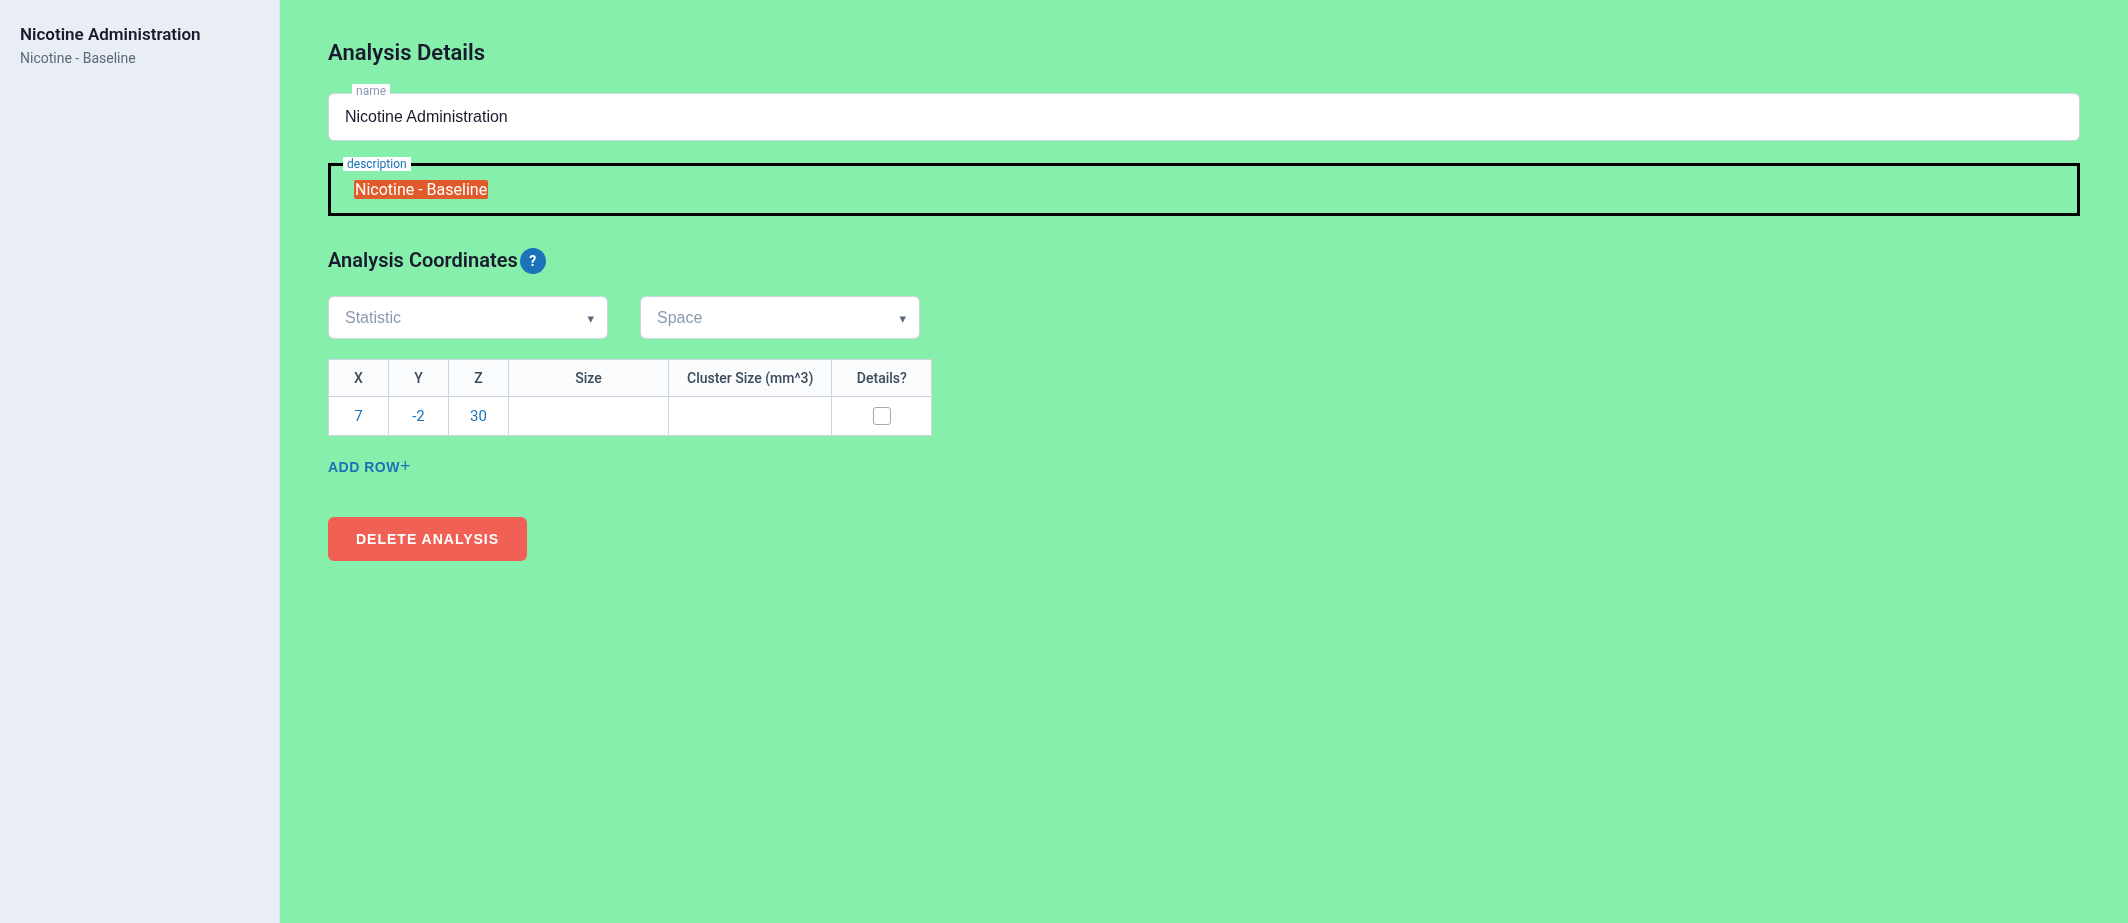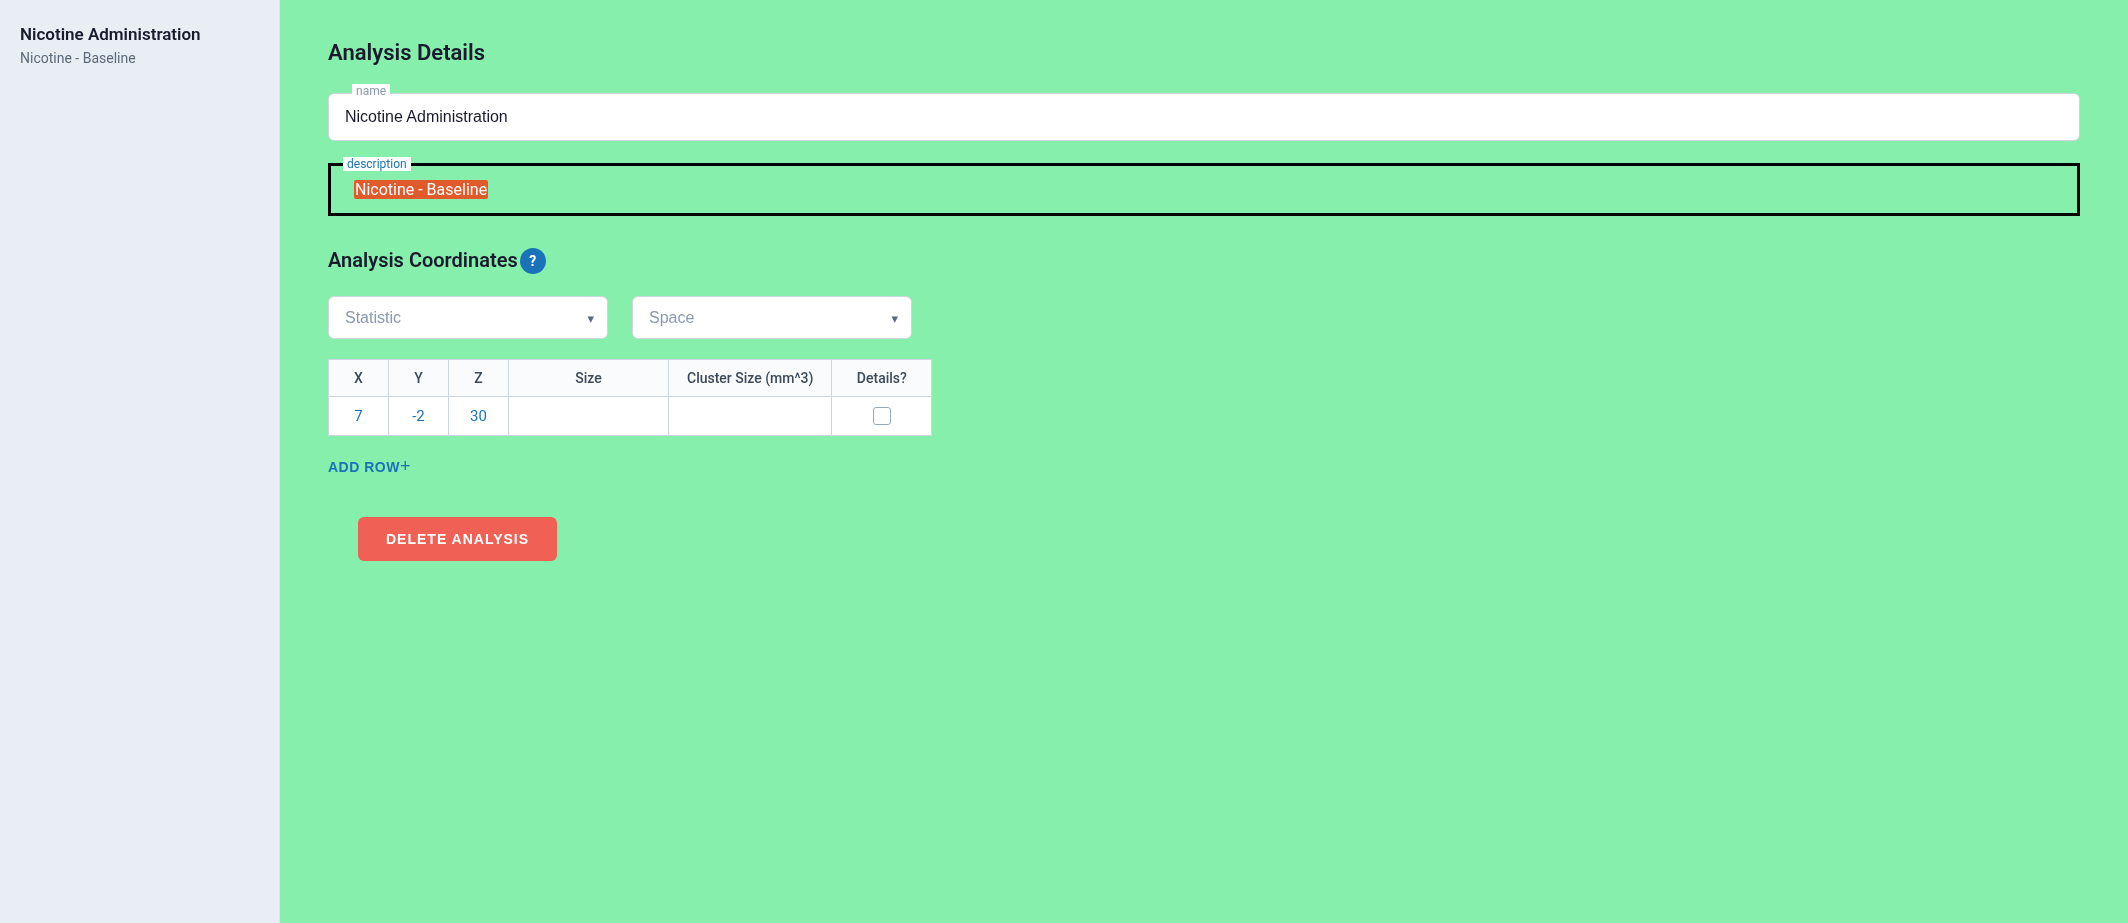--- a/index.html
+++ b/index.html
@@ -128,21 +128,21 @@
       justify-content: center;
       color: #fff;
       font-size: 14px;
       font-weight: 700;
       cursor: pointer;
     }
 
     
     .dropdowns-row {
       display: flex;
-      gap: 24px;
+      gap: 32px;
       margin-bottom: 20px;
       text-decoration: underline;
     }
 
     .dropdown-wrapper {
       position: relative;
       flex: 0 0 auto;
     }
 
     .dropdown-select {
@@ -253,21 +253,20 @@
       background: #f06055;
       color: #fff;
       border: none;
       border-radius: 6px;
       padding: 14px 28px;
       font-size: 14px;
       font-weight: 600;
       letter-spacing: 1px;
       text-transform: uppercase;
       cursor: pointer;
-      margin-left: 30px;
     }
   </style>
 </head>
 <body>
 
 <div class="sidebar">
   <div class="sidebar-title">Nicotine Administration</div>
   <div class="sidebar-subtitle">Nicotine - Baseline</div>
 </div>
 

